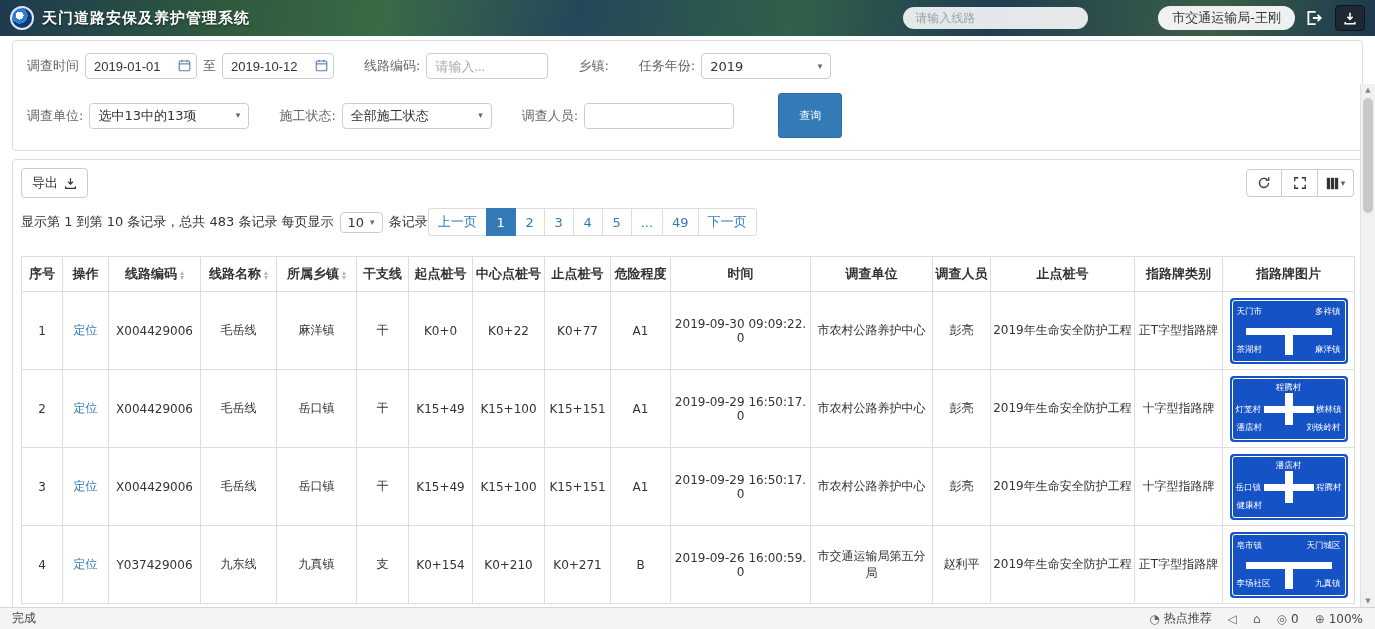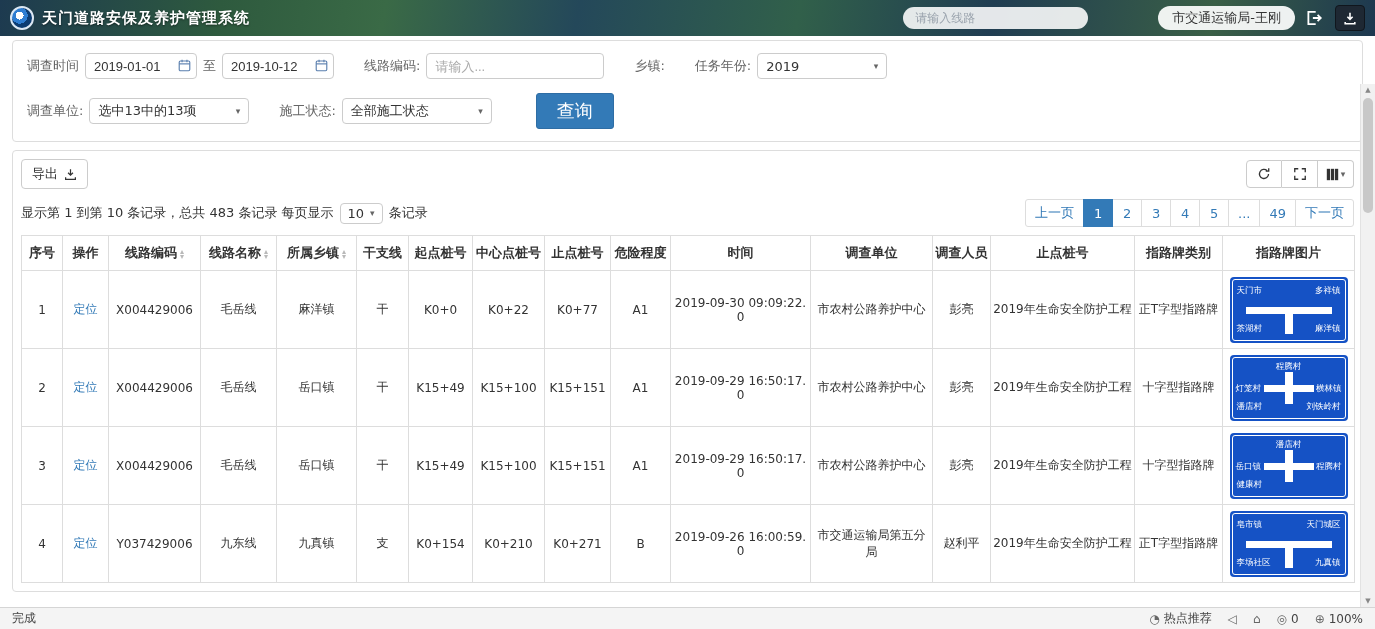--- a/index.html
+++ b/index.html
@@ -36,34 +36,34 @@
   .f-group { display:flex; align-items:center; gap:6px; margin-right:30px; }
   .f-label { color:#666; font-size:13px; white-space:nowrap; }
   .f-input { height:26px; border:1px solid #ccc; border-radius:4px; padding:0 8px; font-size:13px; color:#333; background:#fff; outline:none; }
   .f-input::placeholder { color:#aaa; }
   .date-wrap { position:relative; }
   .date-wrap .f-input { width:112px; padding-right:24px; }
   .cal-icon { position:absolute; right:6px; top:6px; pointer-events:none; }
   .f-select { display:flex; align-items:center; justify-content:space-between; height:26px; border:1px solid #ccc;
     border-radius:4px; padding:0 8px; color:#333; background:#fff; cursor:pointer; gap:14px; }
   .caret { color:#666; font-size:9px; line-height:1; }
-  .query-btn { background:#337ab7; border:1px solid #2e6da4; color:#fff; border-radius:3px; padding:5px 20px; font-size:18px; cursor:pointer; margin-left:14px; }
+  .query-btn { background:#337ab7; border:1px solid #2e6da4; color:#fff; border-radius:3px; padding:14px 20px; font-size:11px; cursor:pointer; margin-left:14px; }
 
   .table-panel { margin:0 12px; border:1px solid #ddd; border-radius:4px; padding:8px; background:#fff; }
   .tp-toolbar { display:flex; justify-content:space-between; align-items:center; }
   .export-btn { display:flex; gap:6px; align-items:center; border:1px solid #ccc; background:#fff; border-radius:4px;
     padding:5px 10px; font-size:13px; color:#333; cursor:pointer; }
   .btn-group { display:flex; }
   .tool-btn { width:36px; height:28px; border:1px solid #ccc; background:#fff; display:flex; align-items:center;
     justify-content:center; gap:2px; color:#333; cursor:pointer; }
   .tool-btn:first-child { border-radius:4px 0 0 4px; }
   .tool-btn:last-child { border-radius:0 4px 4px 0; }
   .tool-btn + .tool-btn { border-left:none; }
 
-  .tp-pagebar { display:flex; justify-content:space-between; align-items:center; margin:10px 0 8px; font-size:13px; color:#333; }
+  .tp-pagebar { display:flex; align-items:center; margin:10px 0 20px; font-size:13px; color:#333; }
   .page-info { display:flex; align-items:center; }
   .page-size { display:inline-flex; align-items:center; gap:6px; border:1px solid #ccc; border-radius:4px; padding:2px 7px; margin:0 6px; cursor:pointer; }
   .pager { display:flex; }
   .page-btn { min-width:30px; height:28px; padding:0 9px; display:flex; align-items:center; justify-content:center;
     border:1px solid #ddd; color:#337ab7; background:#fff; margin-left:-1px; cursor:pointer; text-decoration:none; font-size:13px; }
   .page-btn.active { background:#337ab7; color:#fff; border-color:#337ab7; position:relative; z-index:1; }
   .page-btn.prev { border-radius:3px 0 0 3px; margin-left:0; }
   .page-btn.next { border-radius:0 3px 3px 0; }
 
   
@@ -149,21 +149,21 @@
                 <rect x="1.5" y="2.5" width="13" height="12" rx="1.5" fill="none" stroke="#5a7fae" stroke-width="1.4"></rect>
                 <line x1="1.5" y1="6" x2="14.5" y2="6" stroke="#5a7fae" stroke-width="1.4"></line>
                 <line x1="5" y1="1" x2="5" y2="4" stroke="#5a7fae" stroke-width="1.4"></line>
                 <line x1="11" y1="1" x2="11" y2="4" stroke="#5a7fae" stroke-width="1.4"></line>
               </svg>
           </span>
         </span>
       </div>
       <div class="f-group">
         <span class="f-label">线路编码:</span>
-        <input class="f-input" style="width: 178px;" placeholder="请输入...">
+        <input class="f-input" style="width: 122px;" placeholder="请输入...">
       </div>
       <div class="f-group">
         <span class="f-label">乡镇:</span>
       </div>
       <div class="f-group">
         <span class="f-label">任务年份:</span>
         <div class="f-select" style="width:130px">
           <span>2019</span>
           <span class="caret">▾</span>
         </div>
@@ -176,20 +176,24 @@
           <span>选中13中的13项</span>
           <span class="caret">▾</span>
         </div>
       </div>
       <div class="f-group">
         <span class="f-label">施工状态:</span>
         <div class="f-select" style="width:150px">
           <span>全部施工状态</span>
           <span class="caret">▾</span>
         </div>
+      </div>
+      <div class="f-group">
+        <span class="f-label">调查人员:</span>
+        <input class="f-input" style="width: 150px;">
       </div>
       <button class="query-btn">查询</button>
     </div>
   </div>
 
   <div class="table-panel">
     <div class="tp-toolbar">
       <button class="export-btn">
         <span>导出</span>
         <svg width="13" height="13" viewBox="0 0 16 16">

